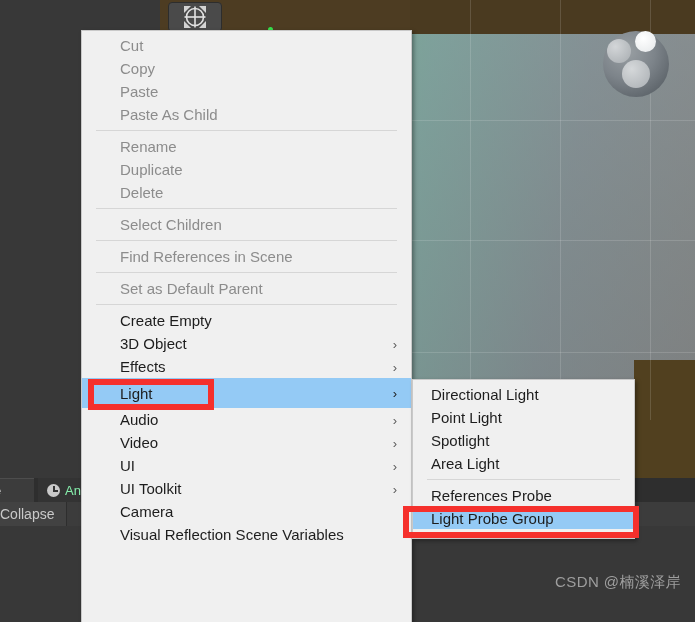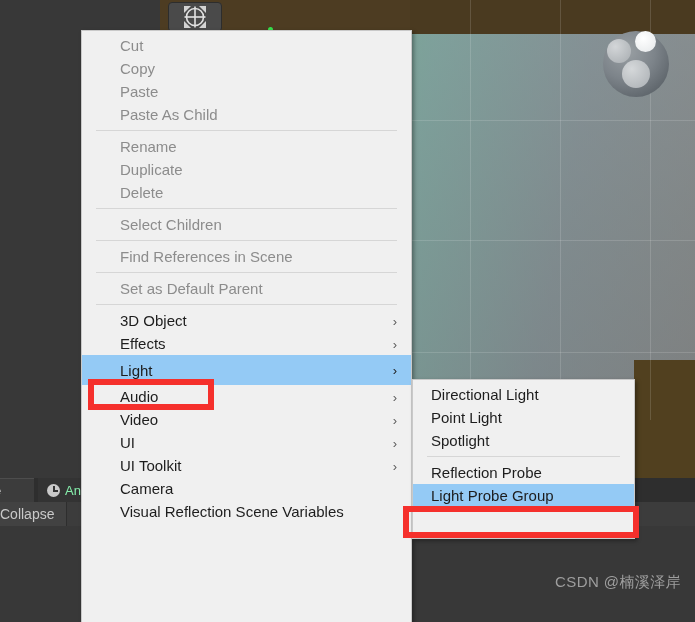--- a/index.html
+++ b/index.html
@@ -246,20 +246,23 @@
       </div>
 
     <div class="sep"></div>
 
     <div class="mi dim">
         <span>Set as Default Parent</span>
       </div>
 
     <div class="sep"></div>
 
+    <div class="mi">
+        <span>Create Empty</span>
+      </div>
 
     <div class="mi">
       <span>3D Object</span>
       <span class="arrow">›</span>
     </div>
 
     <div class="mi">
       <span>Effects</span>
       <span class="arrow">›</span>
     </div>
@@ -300,25 +303,28 @@
   <div class="menu menu-sub">
     <div class="mi">
         <span>Directional Light</span>
       </div>
     <div class="mi">
         <span>Point Light</span>
       </div>
     <div class="mi">
         <span>Spotlight</span>
       </div>
-
-    <div class="sep"></div>
-
-    <div class="mi">
-        <span>Reflection Probe</span>
+    <div class="mi">
+        <span>Area Light</span>
+      </div>
+
+    <div class="sep"></div>
+
+    <div class="mi">
+        <span>References Probe</span>
       </div>
     <div class="mi sel" style="height:22px;">
         <span>Light Probe Group</span>
       </div>
   </div>
 
   <div class="redbox redbox-light"></div>
   <div class="redbox redbox-lpg"></div>
 
 </div>

